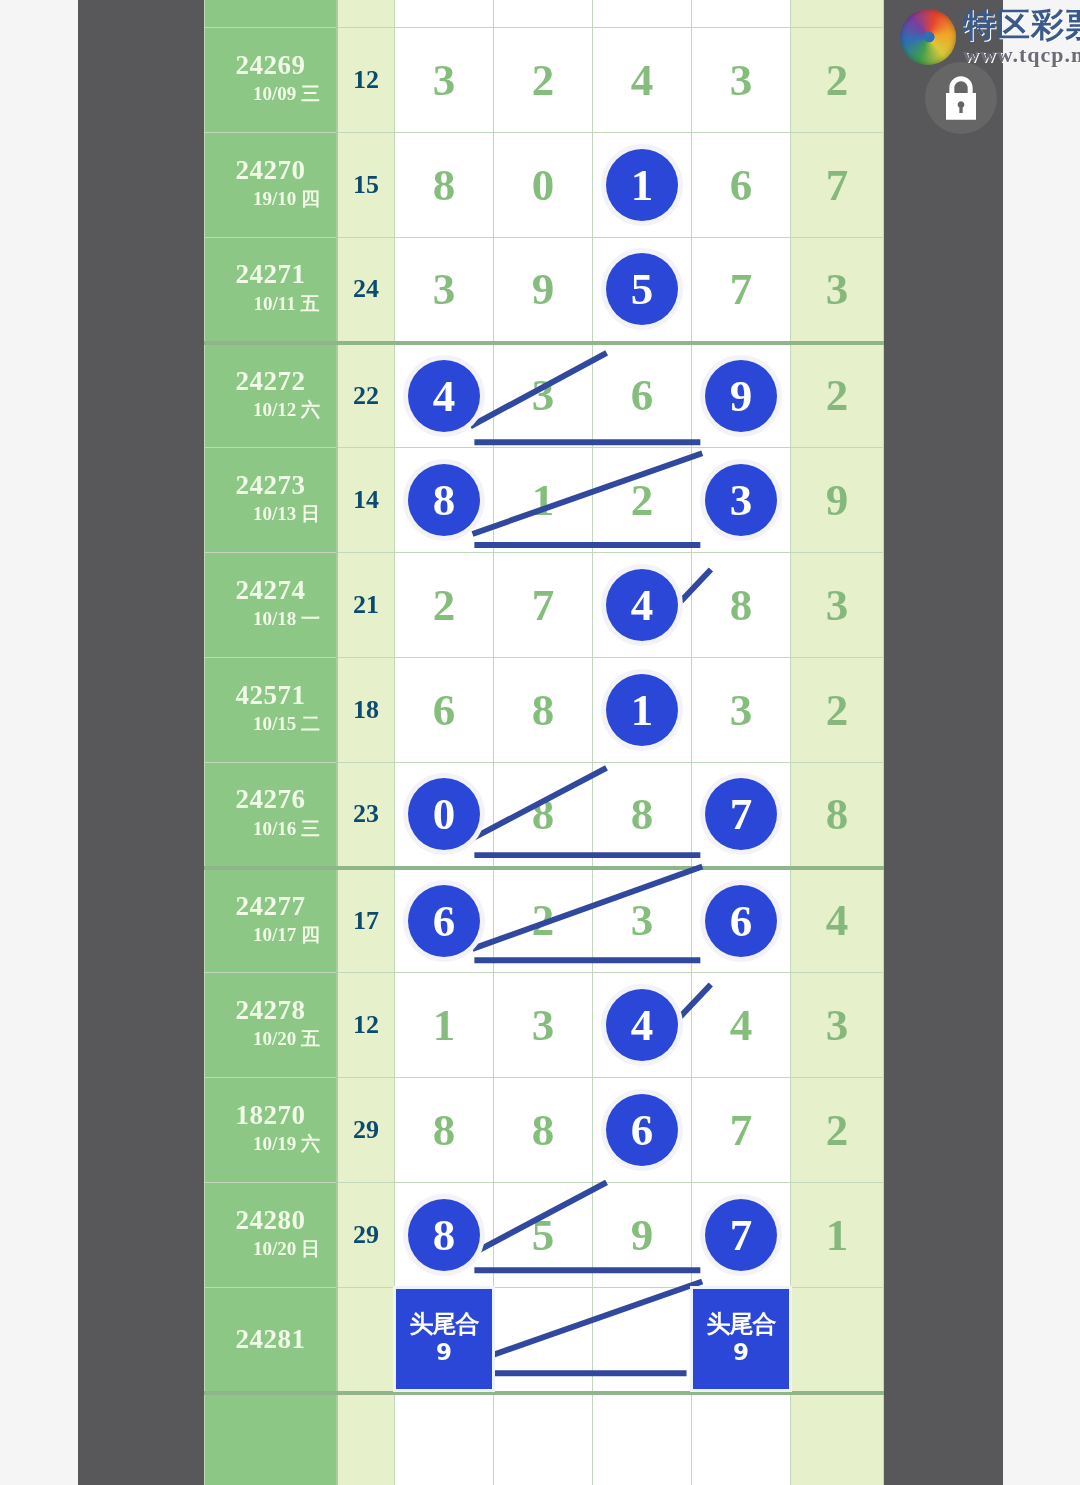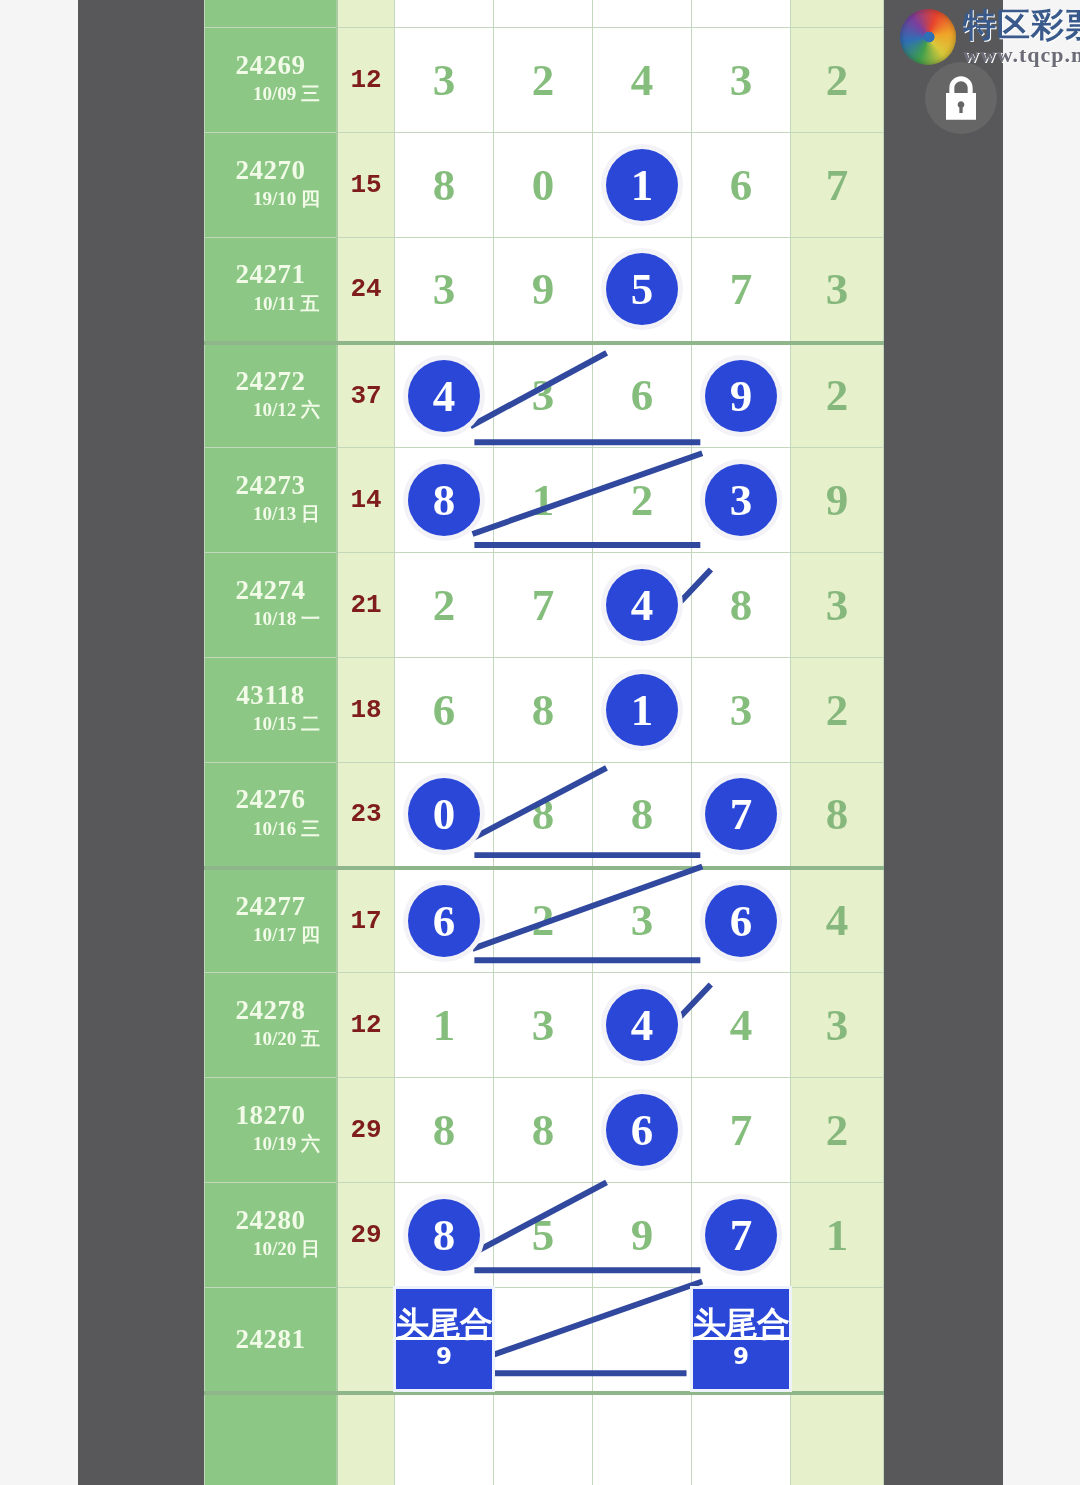--- a/index.html
+++ b/index.html
@@ -23,21 +23,21 @@
     table-layout:fixed;
   }
   #chart tr{height:105px;padding-left:36px;}
   #chart td{
     padding:0;margin:0;
     text-align:center;vertical-align:middle;
     border:1px solid #c3d7bd;
     position:relative;
   }
   .c-issue{width:131px;background:#8cc785;color:#f1fbe8;border-right:2px solid #a9ccA2 !important;}
-  .c-sum  {width:56px; background:#e6f0cb;color:#7f1d1d;font-weight:bold;font-size:26px;font-family:Liberation Mono, monospace;}
+  .c-sum  {width:56px; background:#e6f0cb;color:#0c4a6e;font-weight:bold;font-size:26px;}
   .c-dig  {width:98px; background:#ffffff;}
   .c-tail {width:92px; background:#e6f0cb;}
 
   .issue-no{display:block;font-size:27px;font-weight:bold;line-height:1.08;letter-spacing:.5px;}
   .issue-dt{display:block;font-size:19px;font-weight:bold;line-height:1.5;margin-left:32px;}
 
   .dig{font-size:45px;font-weight:bold;color:#85bd7c;line-height:1;position:relative;z-index:2;}
   .c-tail .dig{color:#86b87d;}
 
   
@@ -61,21 +61,21 @@
   .twh{
     position:absolute;left:50%;top:50%;
     transform:translate(-50%,-50%);
     width:96px;height:100px;
     background:#2a47d8;
     box-shadow:0 0 0 3px #eef2fb;
     display:flex;flex-direction:column;align-items:center;justify-content:center;
     color:#fff;z-index:6;
     font-family:"DejaVu Sans",sans-serif;
   }
-  .twh-t{font-size:33px;font-weight:bold;line-height:1.1;letter-spacing:-1px;text-decoration:underline;}
+  .twh-t{font-size:24px;font-weight:bold;line-height:1.1;letter-spacing:-1px;}
   .twh-v{font-size:23px;font-weight:bold;line-height:1.3;}
 
   
   #watermark{position:absolute;left:900px;top:8px;z-index:40;display:flex;align-items:center;}
   #wm-logo{width:56px;height:56px;border-radius:50%;flex:none;
      background:
        radial-gradient(circle at 52% 50%, #2f6fb5 0 13%, rgba(0,0,0,0) 14%),
        conic-gradient(from 20deg,#e8432e,#f0a429,#d8c93a,#3f9e4d,#2f6fb5,#7a3f9e,#e8432e);
      box-shadow:inset 0 0 6px rgba(0,0,0,.35);}
   #wm-text{margin-left:7px;line-height:1;}
@@ -143,21 +143,21 @@
         <td class="c-dig"><span class="dig">9</span></td>
         <td class="c-dig"><span class="dig">5</span><div class="ball">5</div></td>
         <td class="c-dig"><span class="dig">7</span></td>
         <td class="c-tail"><span class="dig">3</span></td>
       </tr>
       <tr>
         <td class="c-issue">
           <span class="issue-no">24272</span>
           <span class="issue-dt">10/12 六</span>
         </td>
-        <td class="c-sum">37</td>
+        <td class="c-sum">22</td>
         <td class="c-dig"><span class="dig">4</span><div class="ball">4</div></td>
         <td class="c-dig"><span class="dig">3</span></td>
         <td class="c-dig"><span class="dig">6</span></td>
         <td class="c-dig"><span class="dig">9</span><div class="ball">9</div></td>
         <td class="c-tail"><span class="dig">2</span></td>
       </tr>
       <tr>
         <td class="c-issue">
           <span class="issue-no">24273</span>
           <span class="issue-dt">10/13 日</span>
@@ -176,21 +176,21 @@
         </td>
         <td class="c-sum">21</td>
         <td class="c-dig"><span class="dig">2</span></td>
         <td class="c-dig"><span class="dig">7</span></td>
         <td class="c-dig"><span class="dig">4</span><div class="ball">4</div></td>
         <td class="c-dig"><span class="dig">8</span></td>
         <td class="c-tail"><span class="dig">3</span></td>
       </tr>
       <tr>
         <td class="c-issue">
-          <span class="issue-no">43118</span>
+          <span class="issue-no">42571</span>
           <span class="issue-dt">10/15 二</span>
         </td>
         <td class="c-sum">18</td>
         <td class="c-dig"><span class="dig">6</span></td>
         <td class="c-dig"><span class="dig">8</span></td>
         <td class="c-dig"><span class="dig">1</span><div class="ball">1</div></td>
         <td class="c-dig"><span class="dig">3</span></td>
         <td class="c-tail"><span class="dig">2</span></td>
       </tr>
       <tr class="grp-end">

